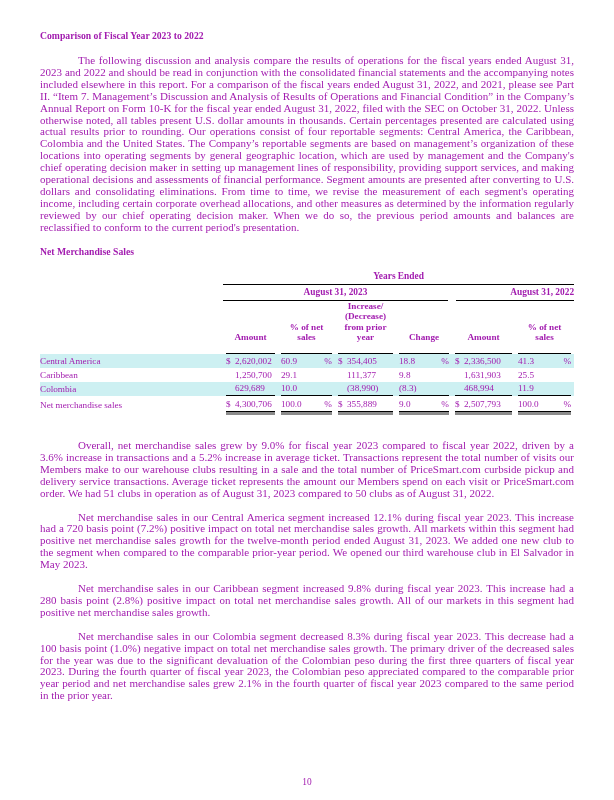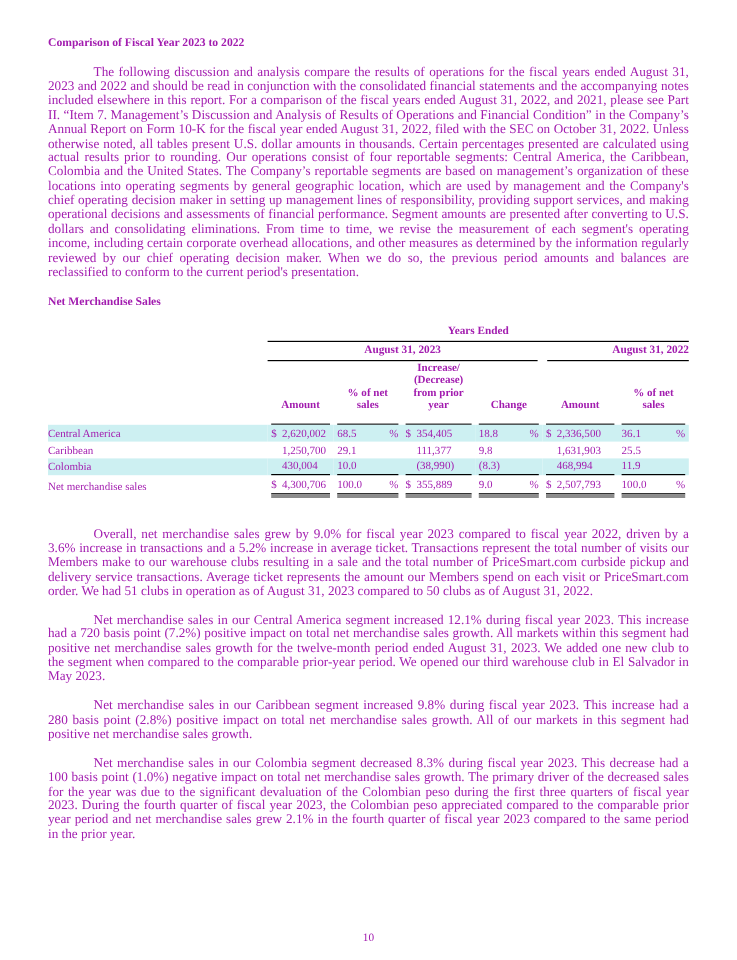--- a/index.html
+++ b/index.html
@@ -120,21 +120,21 @@
       <tr class="data hl">
         <td class="lbl">Central America</td>
         <td>
               <div class="cell">
                 <span class="sym">$</span>
                 <span class="val">2,620,002</span>
               </div>
             </td>
         <td>
               <div class="cell">
-                <span class="val">68.5</span>
+                <span class="val">60.9</span>
                 <span class="suf">%</span>
               </div>
             </td>
         <td>
               <div class="cell">
                 <span class="sym">$</span>
                 <span class="val">354,405</span>
               </div>
             </td>
         <td>
@@ -144,21 +144,21 @@
               </div>
             </td>
         <td>
               <div class="cell">
                 <span class="sym">$</span>
                 <span class="val">2,336,500</span>
               </div>
             </td>
         <td>
               <div class="cell">
-                <span class="val">36.1</span>
+                <span class="val">41.3</span>
                 <span class="suf">%</span>
               </div>
             </td>
       </tr>
 
       <tr class="data">
         <td class="lbl">Caribbean</td>
         <td>
               <div class="cell">
                 <span class="sym"></span>
@@ -195,21 +195,21 @@
                 <span class="suf"></span>
               </div>
             </td>
       </tr>
 
       <tr class="data hl ru">
         <td class="lbl">Colombia</td>
         <td>
               <div class="cell">
                 <span class="sym"></span>
-                <span class="val">430,004</span>
+                <span class="val">629,689</span>
               </div>
             </td>
         <td>
               <div class="cell">
                 <span class="val">10.0</span>
                 <span class="suf"></span>
               </div>
             </td>
         <td>
               <div class="cell">

